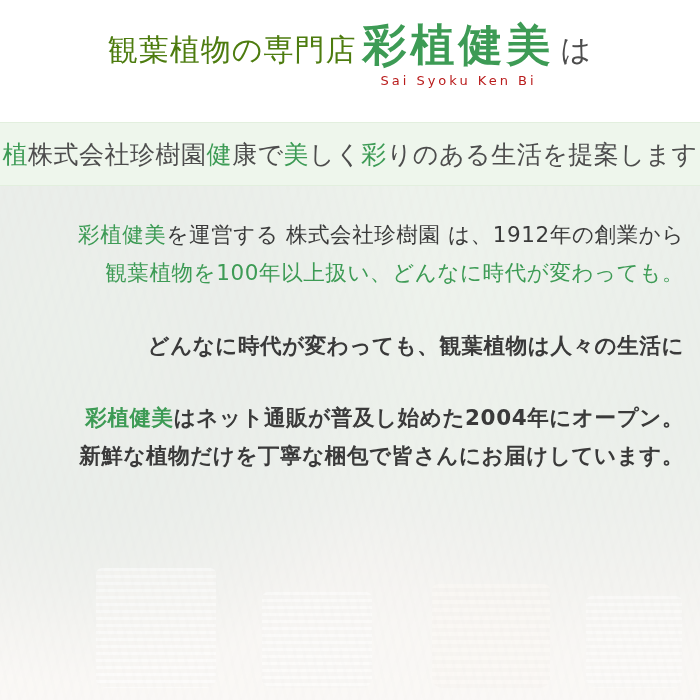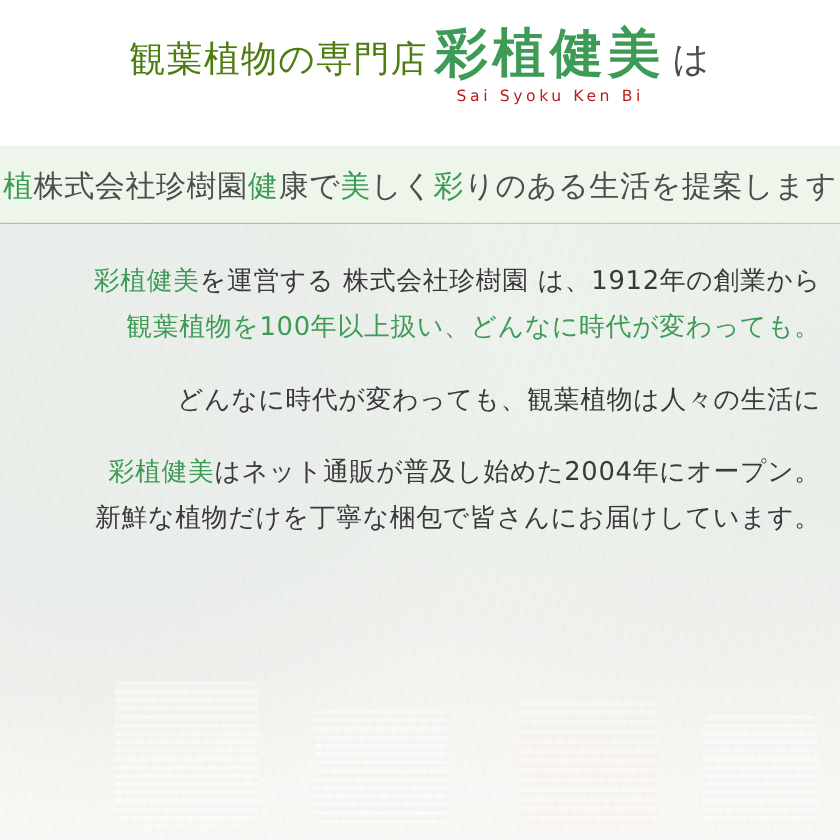--- a/index.html
+++ b/index.html
@@ -139,21 +139,21 @@
     inset: 0;
     display: flex;
     flex-direction: column;
     justify-content: flex-start;
     padding: 30px 16px 0 16px;
     box-sizing: border-box;
   }
   .para {
     text-align: right;
   }
-  .para + .para { margin-top: 22px; }
+  .para + .para { margin-top: 34px; font-weight: bold; }
   .line {
     font-size: 21.5px;
     line-height: 1.78;
     color: #4a4a4a;
     letter-spacing: 0.6px;
     white-space: nowrap;
   }
   .line .g { color: #3d9b55; }
   .line .dark { color: #3a3a3a; }
 </style>

